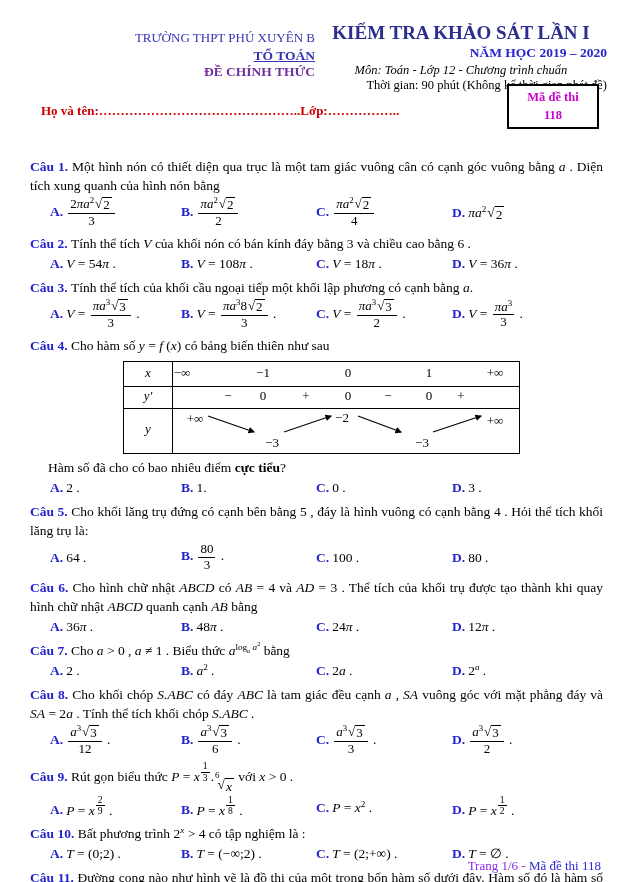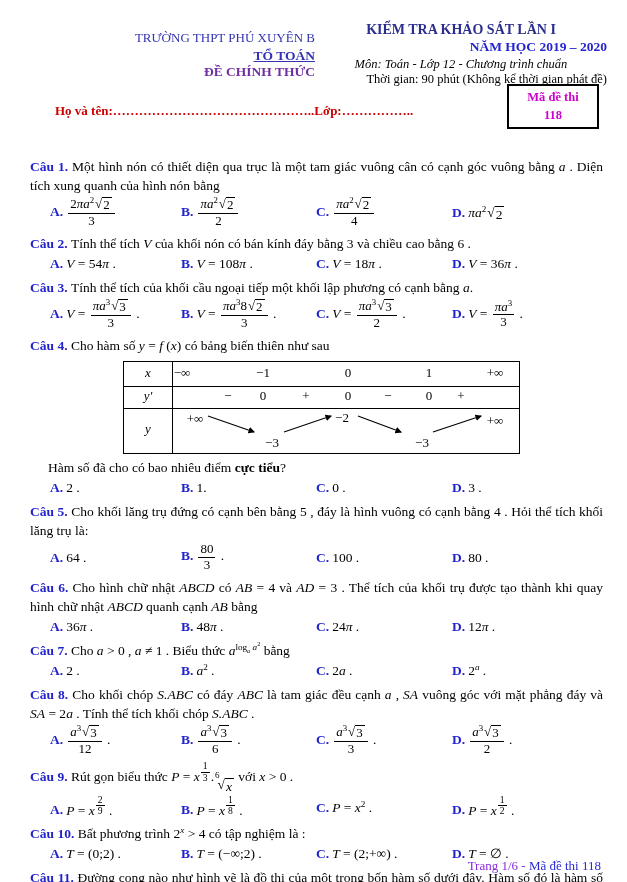--- a/index.html
+++ b/index.html
@@ -5,27 +5,27 @@
   html,body{margin:0;padding:0;background:#fff;}
   .page{width:627px;height:882px;position:relative;overflow:hidden;background:#fff;
         font-family:"Liberation Serif",serif;font-size:13.5px;color:#000;}
   
   .header{position:relative;height:150px;}
   .header-left{position:absolute;left:28px;top:30px;width:287px;text-align:right;font-family:Liberation Serif, serif;}
   .school{color:var(--school_blue);font-size:13px;}
   .dept{color:var(--school_blue);font-weight:bold;text-decoration:underline;font-size:13.5px;margin-top:2px;}
   .examtype{color:var(--purple);font-weight:bold;font-size:13.5px;}
   .header-right{position:absolute;left:315px;top:22px;width:292px;text-align:center;}
-  .title1{color:var(--navy);font-weight:bold;font-size:14px;}
+  .title1{color:var(--navy);font-weight:bold;font-size:19px;}
   .title2{color:var(--year_blue);font-weight:bold;font-size:13.5px;margin-top:1px;text-align:right;}
   .subject{font-style:italic;font-size:12.5px;margin-top:2px;}
   .timeline{font-size:12.5px;text-align:right;}
   .code-box{position:absolute;right:28px;top:84px;width:88px;border:2px solid #000;text-align:center;
             padding:3px 0;color:var(--magenta);font-weight:bold;font-size:12.5px;line-height:1.4;background:#fff;}
-  .name-line{position:absolute;left:55px;top:103px;color:var(--red);font-weight:bold;font-size:13px;}
+  .name-line{position:absolute;left:41px;top:103px;color:var(--red);font-weight:bold;font-size:13px;}
   
   .content{padding:2px 24px 0 30px;}
   .question{margin-top:5px;}
   .q-text,.q-followup{line-height:19px;text-align:justify;}
   .q-followup{padding-left:18px;}
   .q-label{color:var(--label_blue);font-weight:bold;}
   .mi{font-style:italic;}
   .bold{font-weight:bold;}
   .options{display:grid;grid-template-columns:131px 135px 136px 1fr;padding-left:20px;
            align-items:center;margin-top:1px;margin-bottom:1px;}

